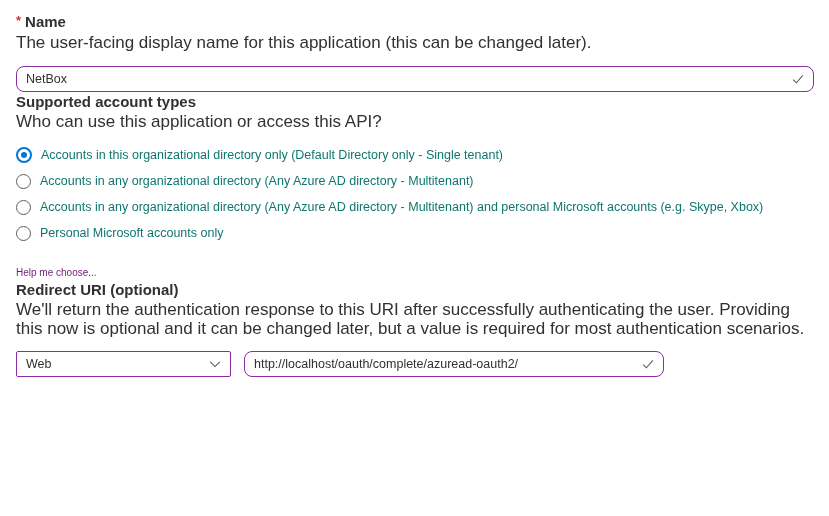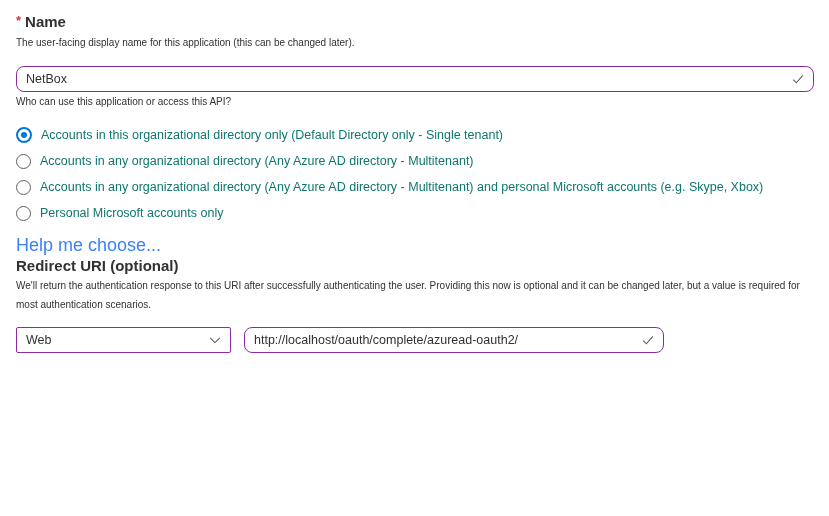--- a/index.html
+++ b/index.html
@@ -26,21 +26,21 @@
     line-height: 20px;
   }
   .required {
     color: #d13438;
     margin-right: 4px;
     font-size: 13px;
     position: relative;
     top: -2px;
   }
   p.desc {
-    font-size: 10px;
+    font-size: 17px;
     line-height: 19px;
     margin: 0;
     color: #323130;
     max-width: 800px;
   }
   .name-desc { margin-top: 12px; }
   
   .textfield {
     position: relative;
     height: 24px;
@@ -111,23 +111,23 @@
     border-radius: 50%;
     background: #0078d4;
   }
   .radio-label {
     font-size: 12.5px;
     color: #0f766e;
     white-space: nowrap;
   }
   .help-link {
     display: inline-block;
-    margin-top: 9px;
-    font-size: 18px;
-    color: #3b82f6;
+    margin-top: 21px;
+    font-size: 10px;
+    color: #701a75;
     text-decoration: none;
     cursor: pointer;
   }
   
   .redirect-heading { margin-top: 46px; }
   .redirect-desc { margin-top: 12px; }
   .uri-row {
     margin-top: 13px;
     display: flex;
     gap: 13px;
@@ -163,20 +163,21 @@
   <p class="desc name-desc">The user-facing display name for this application (this can be changed later).</p>
 
   <div class="textfield name-field">
     <input type="text" value="NetBox" style="">
     <svg class="field-icon" viewBox="0 0 16 16">
         <path d="M2.5 8.7l3.6 3.6 7.4-8.4" fill="none" stroke="#5a5a5a" stroke-width="1.2"></path>
       </svg>
   </div>
 
   
+  <h2 class="section-heading account-heading">Supported account types</h2>
 
   <p class="desc question">Who can use this application or access this API?</p>
 
   <div class="radio-group">
     <div class="radio-row selected">
       <span class="radio-outer">
           <span class="radio-dot"></span>
         </span>
       <span class="radio-label">Accounts in this organizational directory only (Default Directory only - Single tenant)</span>
     </div>

